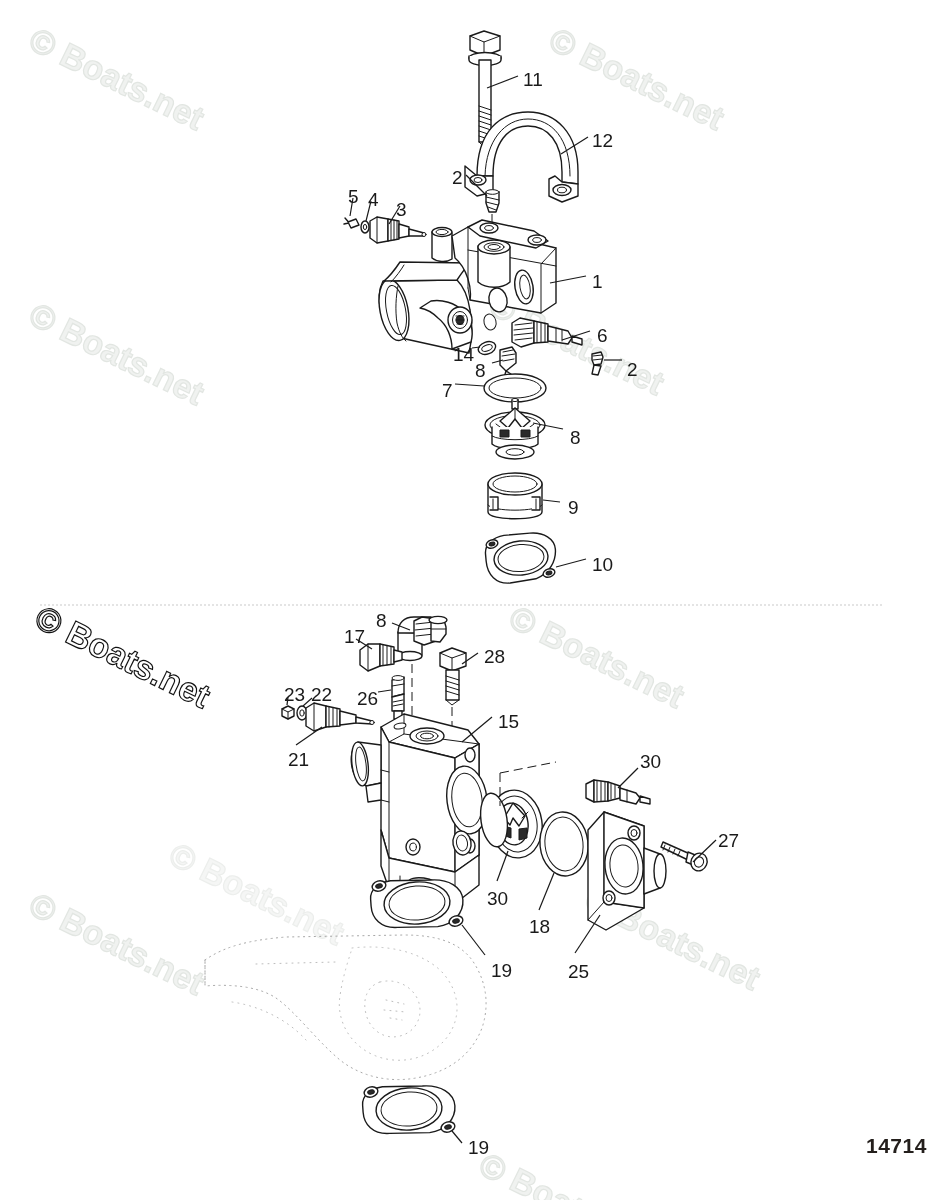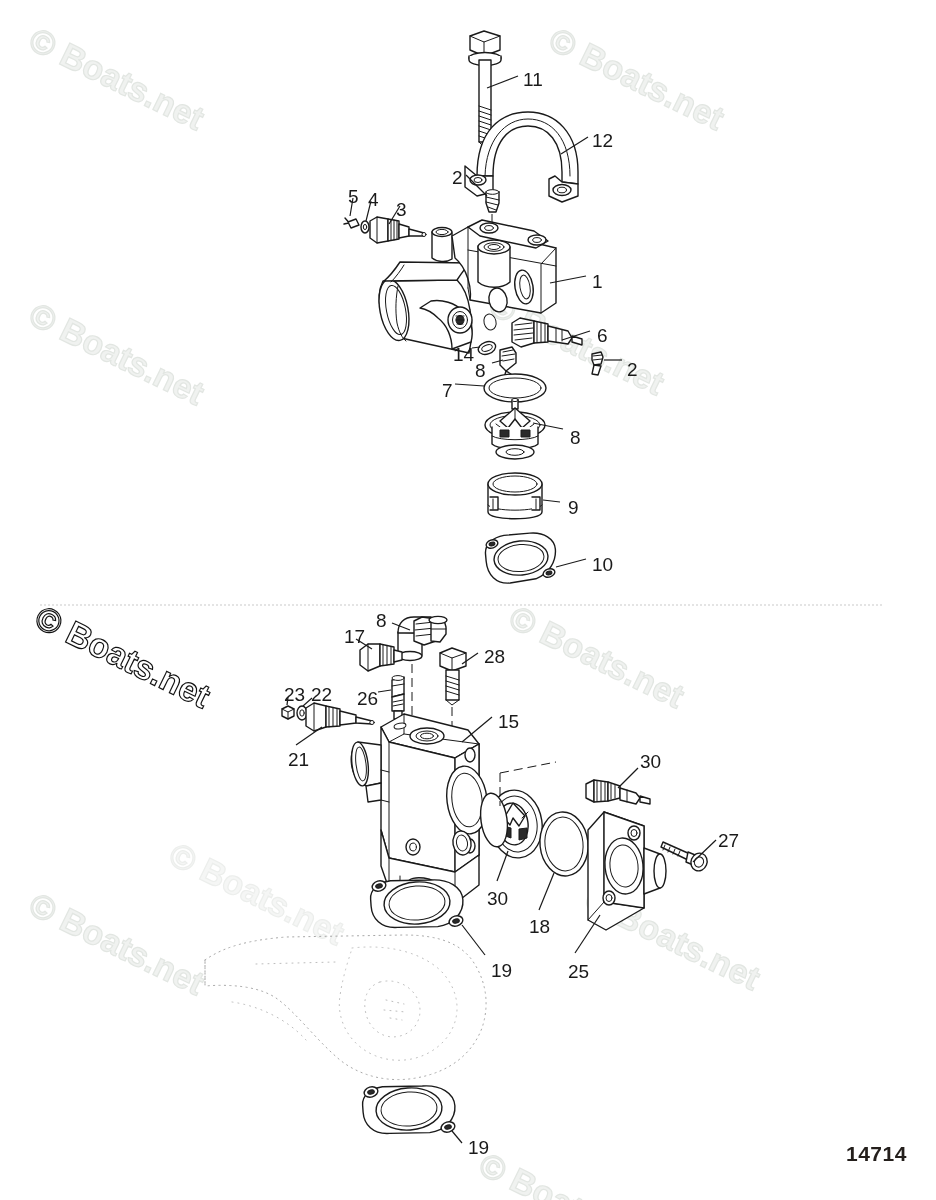--- a/index.html
+++ b/index.html
@@ -576,15 +576,15 @@
       <div class="callout" style="left: 288px; top: 750px;">21</div>
       <div class="callout" style="left: 640px; top: 752px;">30</div>
       <div class="callout" style="left: 718px; top: 831px;">27</div>
       <div class="callout" style="left: 487px; top: 889px;">30</div>
       <div class="callout" style="left: 529px; top: 917px;">18</div>
       <div class="callout" style="left: 491px; top: 961px;">19</div>
       <div class="callout" style="left: 568px; top: 962px;">25</div>
       <div class="callout" style="left: 468px; top: 1138px;">19</div>
     </div>
 
-  <div class="diagram-id" style="left:846px; top:1134px;margin-top:8px;">14714</div>
+  <div class="diagram-id" style="left:866px; top:1134px;">14714</div>
 
 </div>
 
 </body></html>

